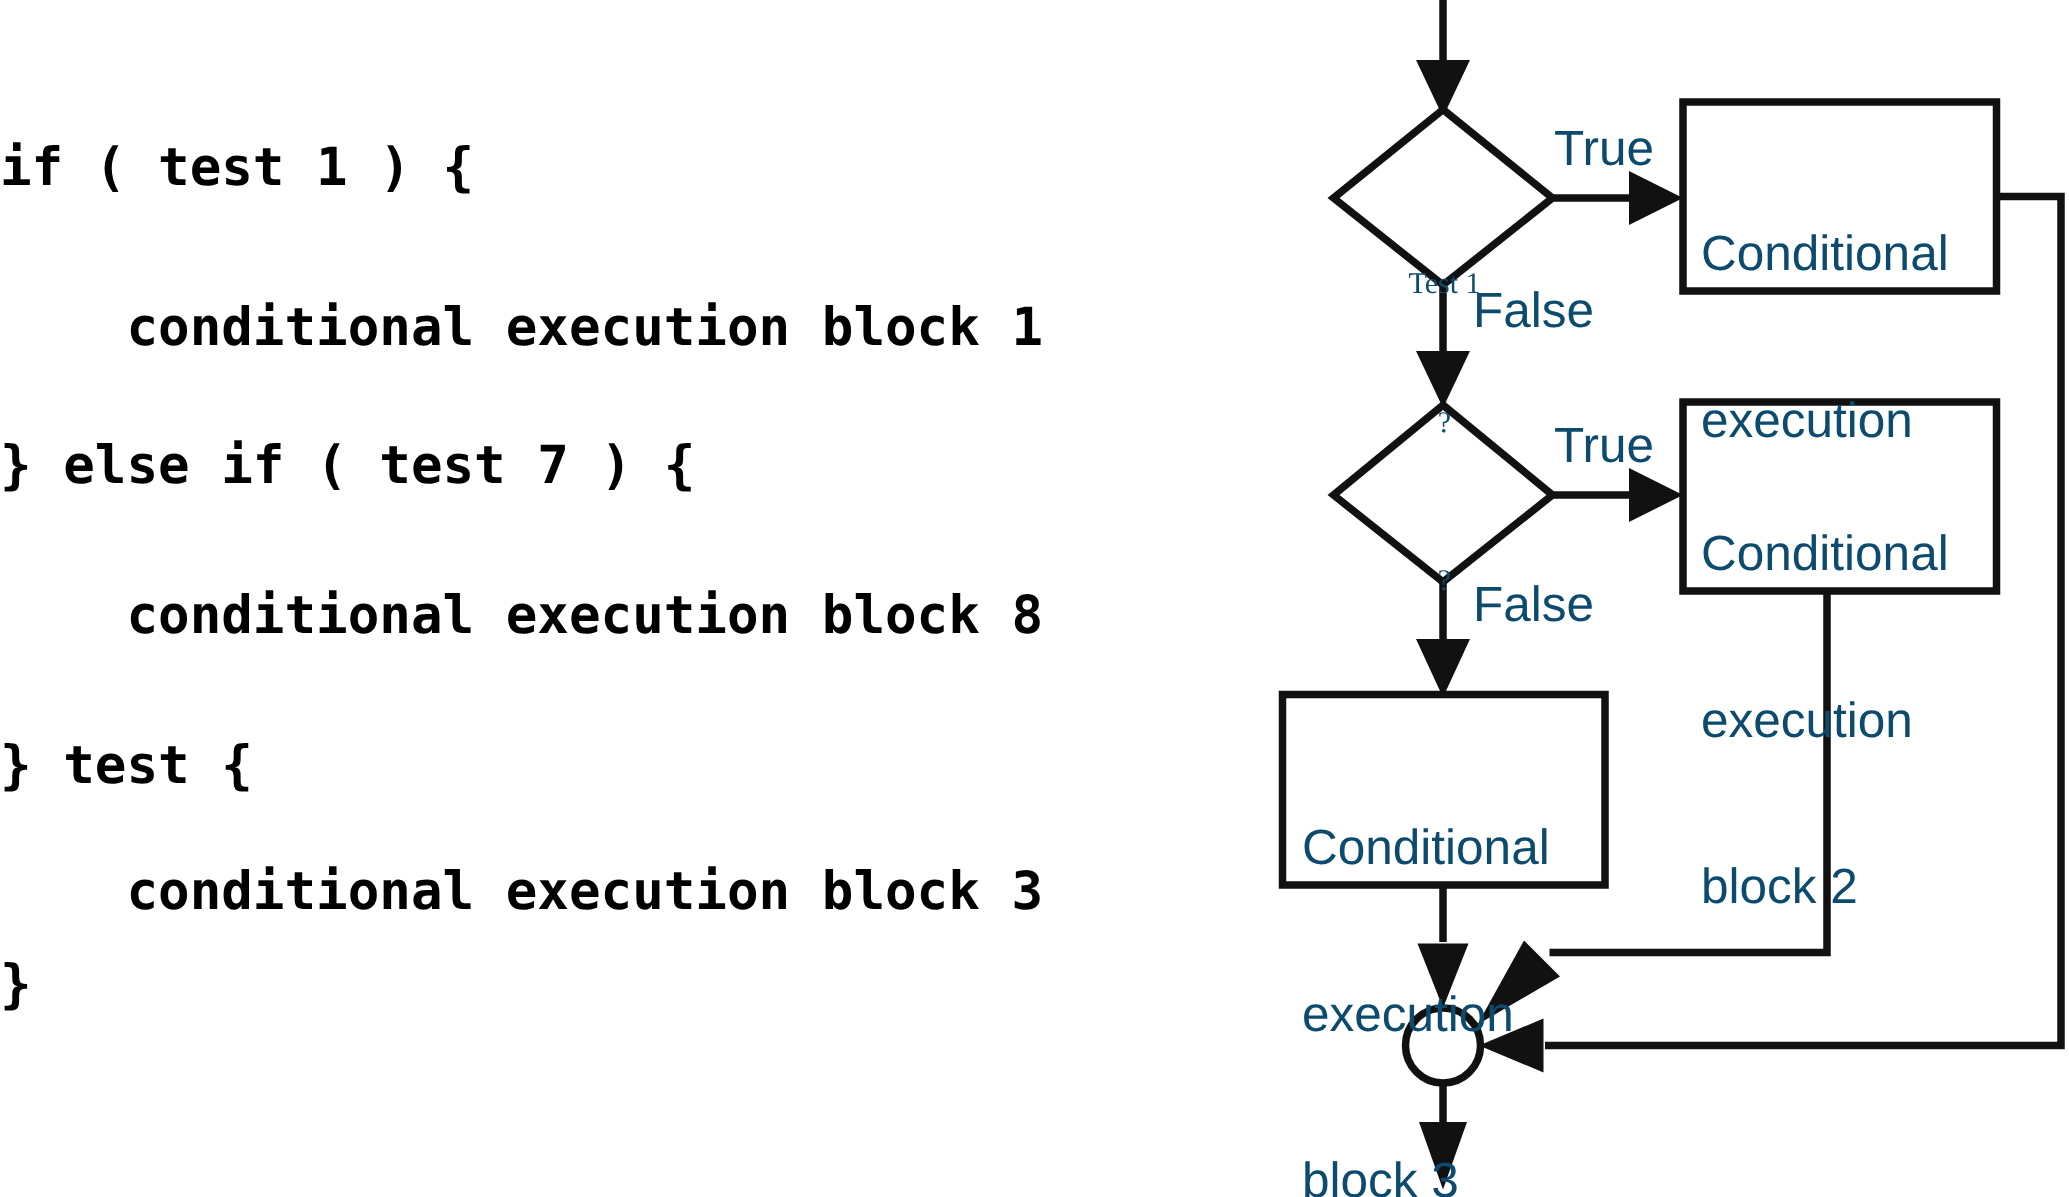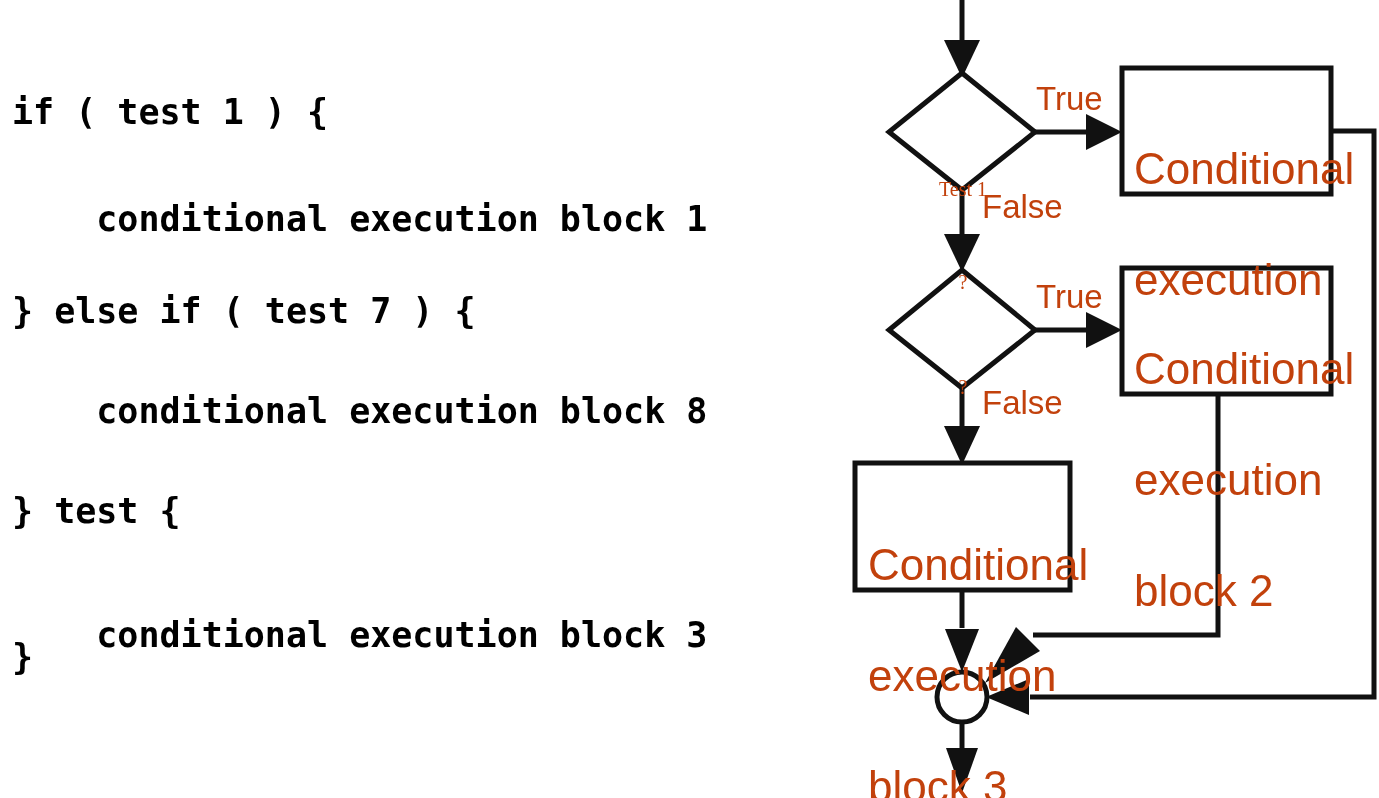--- a/index.html
+++ b/index.html
@@ -27,52 +27,51 @@
   .code-line {
     position: absolute;
     left: 0px;
     font-family: "DejaVu Sans Mono", "Liberation Mono", monospace;
     font-weight: bold;
     font-size: 35px;
     line-height: 38px;
     color: #000000;
     white-space: pre;
     letter-spacing: 0px;
-    margin-left: 12px;
   }
   .cl0 { top: 93px;  }
   .cl1 { top: 200px; }
   .cl2 { top: 292px; }
   .cl3 { top: 392px; }
   .cl4 { top: 492px; }
-  .cl5 { top: 616px; }
+  .cl5 { top: 576px; }
   .cl6 { top: 638px; }
 
   
   #flowchart {
     position: absolute;
     left: 0px;
     top: 0px;
     width: 1379px;
     height: 798px;
   }
   #flow-svg {
     position: absolute;
     left: 0;
     top: 0;
     width: 1379px;
     height: 798px;
   }
   .proc-box-text, .diamond-text, .edge-label {
     position: absolute;
-    color: #c2410c;
+    color: #0c4a6e;
     white-space: pre;
   }
   .proc-box-text {
-    font-size: 44px;
+    font-size: 33px;
     line-height: 37px;
     font-family: "Liberation Sans", sans-serif;
   }
   .diamond-text {
     font-size: 20px;
     line-height: 31px;
     text-align: center;
     font-family: Liberation Serif, serif;
   }
   .edge-label {

